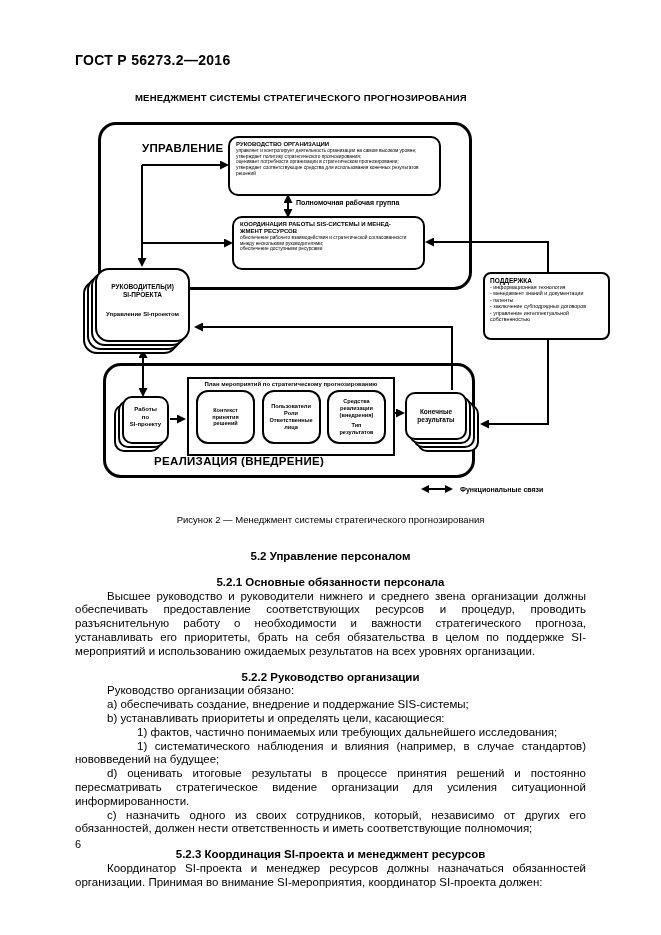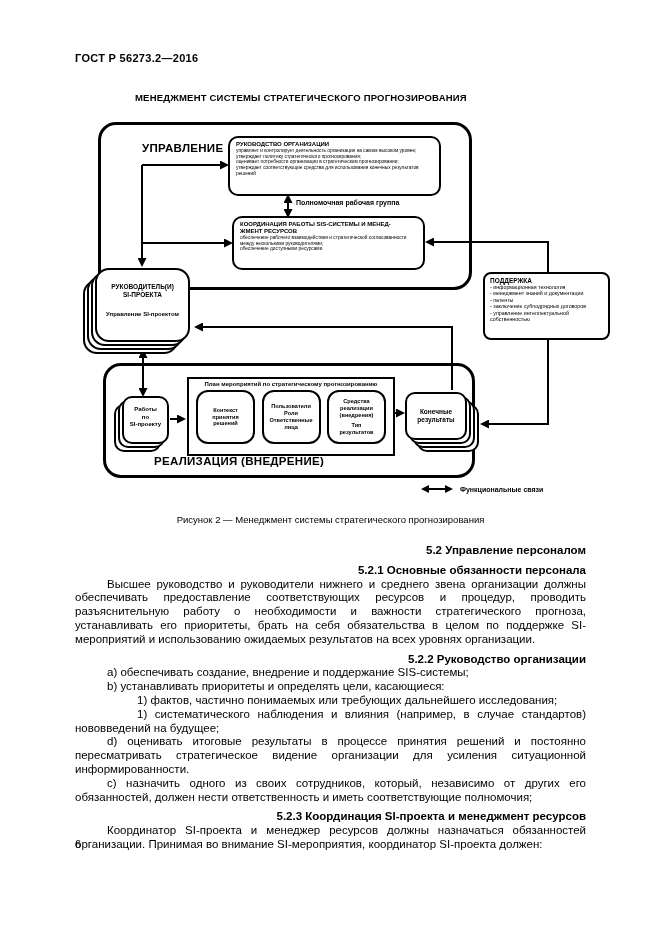--- a/index.html
+++ b/index.html
@@ -1,21 +1,21 @@
 <!DOCTYPE html>
 <html><head>
 <meta charset="utf-8">
 <style>
   html,body{margin:0;padding:0;background:#888;}
   *{box-sizing:border-box;}
   #page{position:relative;width:661px;height:935px;background:#ffffff;margin:0 auto;
         font-family:"Liberation Sans",sans-serif;color:#000;overflow:hidden;}
   .abs{position:absolute;}
   
-  .gost-header{left:75px;top:52px;font-size:11px;font-weight:bold;letter-spacing:.3px;}
+  .gost-header{left:75px;top:52px;font-size:14px;font-weight:bold;letter-spacing:.3px;}
   .fig-title{left:125px;top:92px;font-size:9.5px;font-weight:bold;letter-spacing:.2px;margin-left:10px;}
   
   #connectors{position:absolute;left:0;top:0;z-index:1;}
   
   .zone{border:3px solid #000;border-radius:18px;background:transparent;z-index:0;}
   .upravlenie{left:98px;top:122px;width:374px;height:168px;}
   .realizatsiya{left:103px;top:363px;width:372px;height:115px;}
   .zone-label{font-size:11.5px;font-weight:bold;z-index:2;letter-spacing:.3px;}
   .upr-label{left:142px;top:142px;}
   .real-label{left:130px;top:455px;padding-left:24px;}
@@ -55,21 +55,21 @@
              font-size:5.6px;font-weight:bold;text-align:center;line-height:1.25;}
   .plan-cell .gap{margin-top:4px;}
   .pre{white-space:pre-line;}
   
   .legend{left:420px;top:484px;display:flex;align-items:center;gap:6px;z-index:2;}
   .legend-text{font-size:7px;font-weight:bold;}
   .caption{left:0;top:514px;width:661px;text-align:center;font-size:9.5px;}
   
   .body-text{left:75px;top:538px;width:511px;font-size:11.5px;line-height:13.8px;}
   .body-text p{margin:0;text-align:justify;}
-  .body-text p.h{font-weight:bold;text-align:right;margin-top:6px;}
+  .body-text p.h{font-weight:bold;text-align:center;margin-top:12px;}
   .ind1{text-indent:32px;}
   .ind2{text-indent:62px;}
   .page-num{left:75px;top:838px;font-size:11px;}
 </style>
 </head>
 <body>
 
 <div id="page">
 
   <div class="abs gost-header">ГОСТ Р 56273.2—2016</div>
@@ -192,20 +192,21 @@
     <span class="legend-text">Функциональные связи</span>
   </div>
 
   <div class="abs caption">Рисунок 2 — Менеджмент системы стратегического прогнозирования</div>
 
   <div class="abs body-text">
     <p class="h">5.2 Управление персоналом</p>
     <p class="h">5.2.1 Основные обязанности персонала</p>
     <p class="ind1">Высшее руководство и руководители нижнего и среднего звена организации должны обеспечивать предоставление соответствующих ресурсов и процедур, проводить разъяснительную работу о необходимости и важности стратегического прогноза, устанавливать его приоритеты, брать на себя обязательства в целом по поддержке SI-мероприятий и использованию ожидаемых результатов на всех уровнях организации.</p>
     <p class="h">5.2.2 Руководство организации</p>
+    <p class="ind1">Руководство организации обязано:</p>
     <p class="ind1">a) обеспечивать создание, внедрение и поддержание SIS-системы;</p>
     <p class="ind1">b) устанавливать приоритеты и определять цели, касающиеся:</p>
     <p class="ind2">1) фактов, частично понимаемых или требующих дальнейшего исследования;</p>
     <p class="ind2">1) систематического наблюдения и влияния (например, в случае стандартов) нововведений на будущее;</p>
     <p class="ind1">d) оценивать итоговые результаты в процессе принятия решений и постоянно пересматривать стратегическое видение организации для усиления ситуационной информированности.</p>
     <p class="ind1">c) назначить одного из своих сотрудников, который, независимо от других его обязанностей, должен нести ответственность и иметь соответствующие полномочия;</p>
     <p class="h">5.2.3 Координация SI-проекта и менеджмент ресурсов</p>
     <p class="ind1">Координатор SI-проекта и менеджер ресурсов должны назначаться обязанностей организации. Принимая во внимание SI-мероприятия, координатор SI-проекта должен:</p>
   </div>
 

